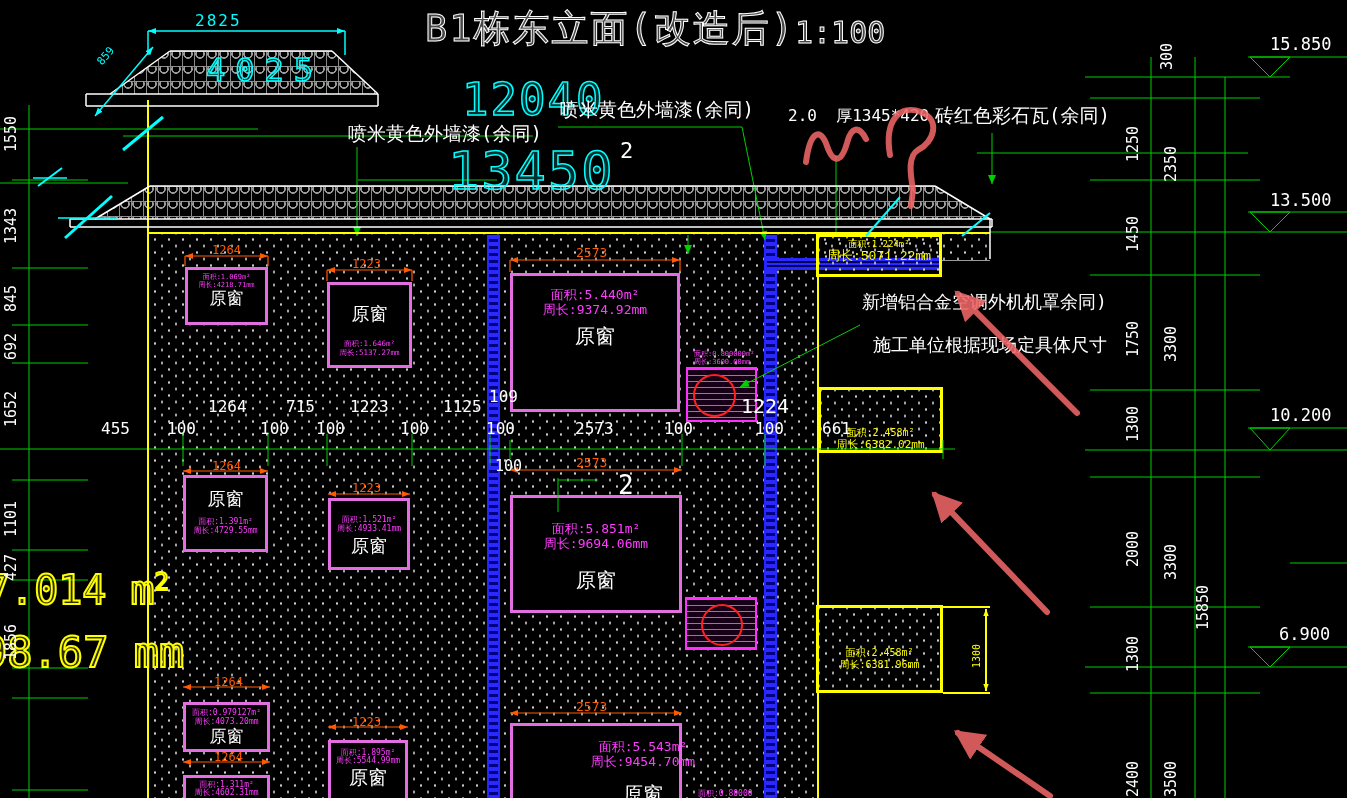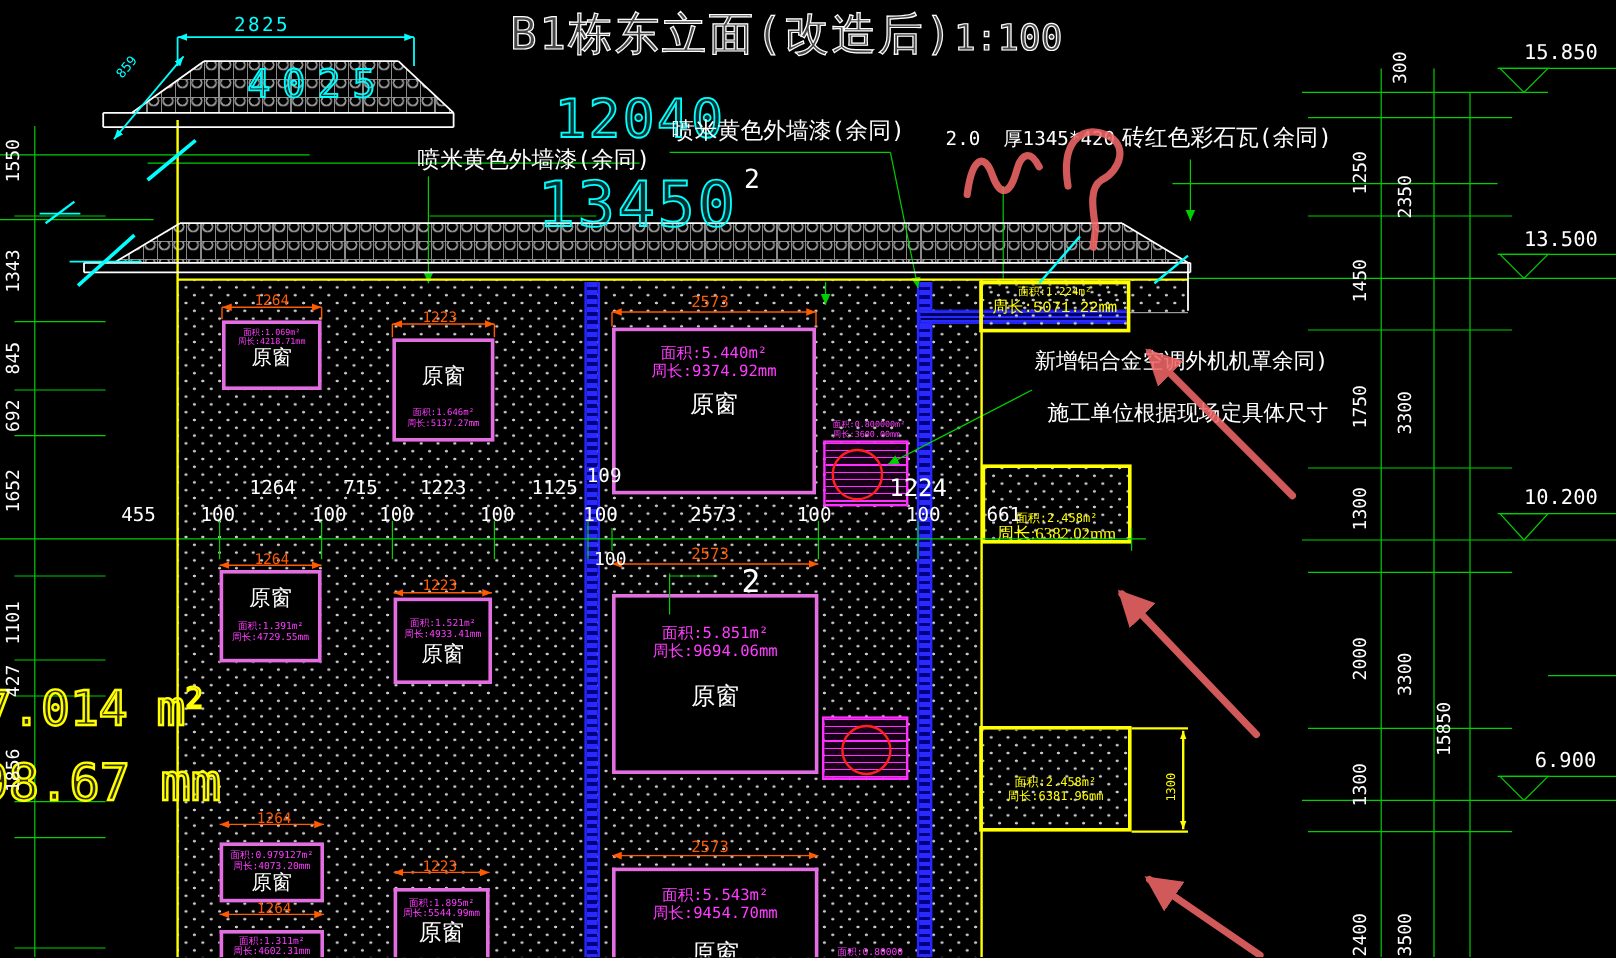--- a/index.html
+++ b/index.html
@@ -45,21 +45,21 @@
   <div class="pipe" style="left:487px;top:235px;height:563px;"></div>
   <div class="pipe" style="left:764px;top:235px;height:563px;"></div>
   <div class="bluebar" style="left:766px;top:258px;width:174px;height:12px;"></div>
 
   <div class="hbox dots" style="left:816px;top:234px;width:126px;height:43px;">
     <div class="wt y" style="top:3px;font-size:9px;">面积:1.224m²</div>
     <div class="wt y" style="top:13px;font-size:13px;font-family:Liberation Mono, monospace;">周长:5071.22mm</div>
   </div>
   <div class="hbox dots" style="left:818px;top:387px;width:125px;height:66px;">
     <div class="wt y" style="top:38px;font-size:10px;">面积:2.458m²</div>
-    <div class="wt y" style="top:49px;font-size:14px;font-family:Liberation Serif, serif;">周长:6382.02mm</div>
+    <div class="wt y" style="top:49px;font-size:11px;">周长:6382.02mm</div>
   </div>
   <div class="hbox dots" style="left:816px;top:605px;width:127px;height:88px;">
     <div class="wt y" style="top:40px;font-size:10px;">面积:2.458m²</div>
     <div class="wt y" style="top:52px;font-size:10px;">周长:6381.96mm</div>
   </div>
 
   <div class="win" style="left:185px;top:267px;width:83px;height:58px;">
     <div class="wt m" style="top:4px;font-size:7px;">面积:1.069m²</div>
     <div class="wt m" style="top:12px;font-size:7px;">周长:4218.71mm</div>
     <div class="wt w" style="top:20px;font-size:17px;">原窗</div>
@@ -77,40 +77,40 @@
   <div class="win" style="left:183px;top:475px;width:85px;height:77px;">
     <div class="wt w" style="top:12px;font-size:18px;">原窗</div>
     <div class="wt m" style="top:40px;font-size:8px;">面积:1.391m²</div>
     <div class="wt m" style="top:49px;font-size:8px;">周长:4729.55mm</div>
   </div>
   <div class="win" style="left:328px;top:498px;width:82px;height:72px;">
     <div class="wt m" style="top:15px;font-size:8px;">面积:1.521m²</div>
     <div class="wt m" style="top:24px;font-size:8px;">周长:4933.41mm</div>
     <div class="wt w" style="top:36px;font-size:18px;">原窗</div>
   </div>
-  <div class="win" style="left:510px;top:495px;width:172px;height:150px;">
+  <div class="win" style="left:510px;top:495px;width:172px;height:118px;">
     <div class="wt m" style="top:24px;font-size:13px;">面积:5.851m²</div>
     <div class="wt m" style="top:39px;font-size:13px;">周长:9694.06mm</div>
     <div class="wt w" style="top:72px;font-size:20px;">原窗</div>
   </div>
   <div class="win" style="left:183px;top:702px;width:87px;height:50px;">
     <div class="wt m" style="top:4px;font-size:8px;">面积:0.979127m²</div>
     <div class="wt m" style="top:13px;font-size:8px;">周长:4073.20mm</div>
     <div class="wt w" style="top:23px;font-size:17px;">原窗</div>
   </div>
   <div class="win" style="left:183px;top:775px;width:87px;height:23px;border-bottom:none;">
     <div class="wt m" style="top:3px;font-size:8px;">面积:1.311m²</div>
     <div class="wt m" style="top:11px;font-size:8px;">周长:4602.31mm</div>
   </div>
   <div class="win" style="left:328px;top:740px;width:80px;height:58px;border-bottom:none;">
     <div class="wt m" style="top:6px;font-size:8px;">面积:1.895m²</div>
     <div class="wt m" style="top:14px;font-size:8px;">周长:5544.99mm</div>
     <div class="wt w" style="top:25px;font-size:19px;">原窗</div>
   </div>
-  <div class="win" style="left:510px;top:723px;width:172px;height:75px;border-bottom:none;">
+  <div class="win" style="left:510px;top:723px;width:172px;height:75px;border-bottom:none;padding-left:47px;">
     <div class="wt m" style="top:14px;font-size:13px;">面积:5.543m²</div>
     <div class="wt m" style="top:29px;font-size:13px;">周长:9454.70mm</div>
     <div class="wt w" style="top:58px;font-size:20px;">原窗</div>
   </div>
 
   <div class="ac" style="left:686px;top:367px;width:71px;height:55px;">
     <div class="circ" style="left:5px;top:5px;width:43px;height:43px;"></div>
   </div>
   <div class="ac" style="left:685px;top:597px;width:72px;height:53px;">
     <div class="circ" style="left:14px;top:5px;width:42px;height:42px;"></div>

